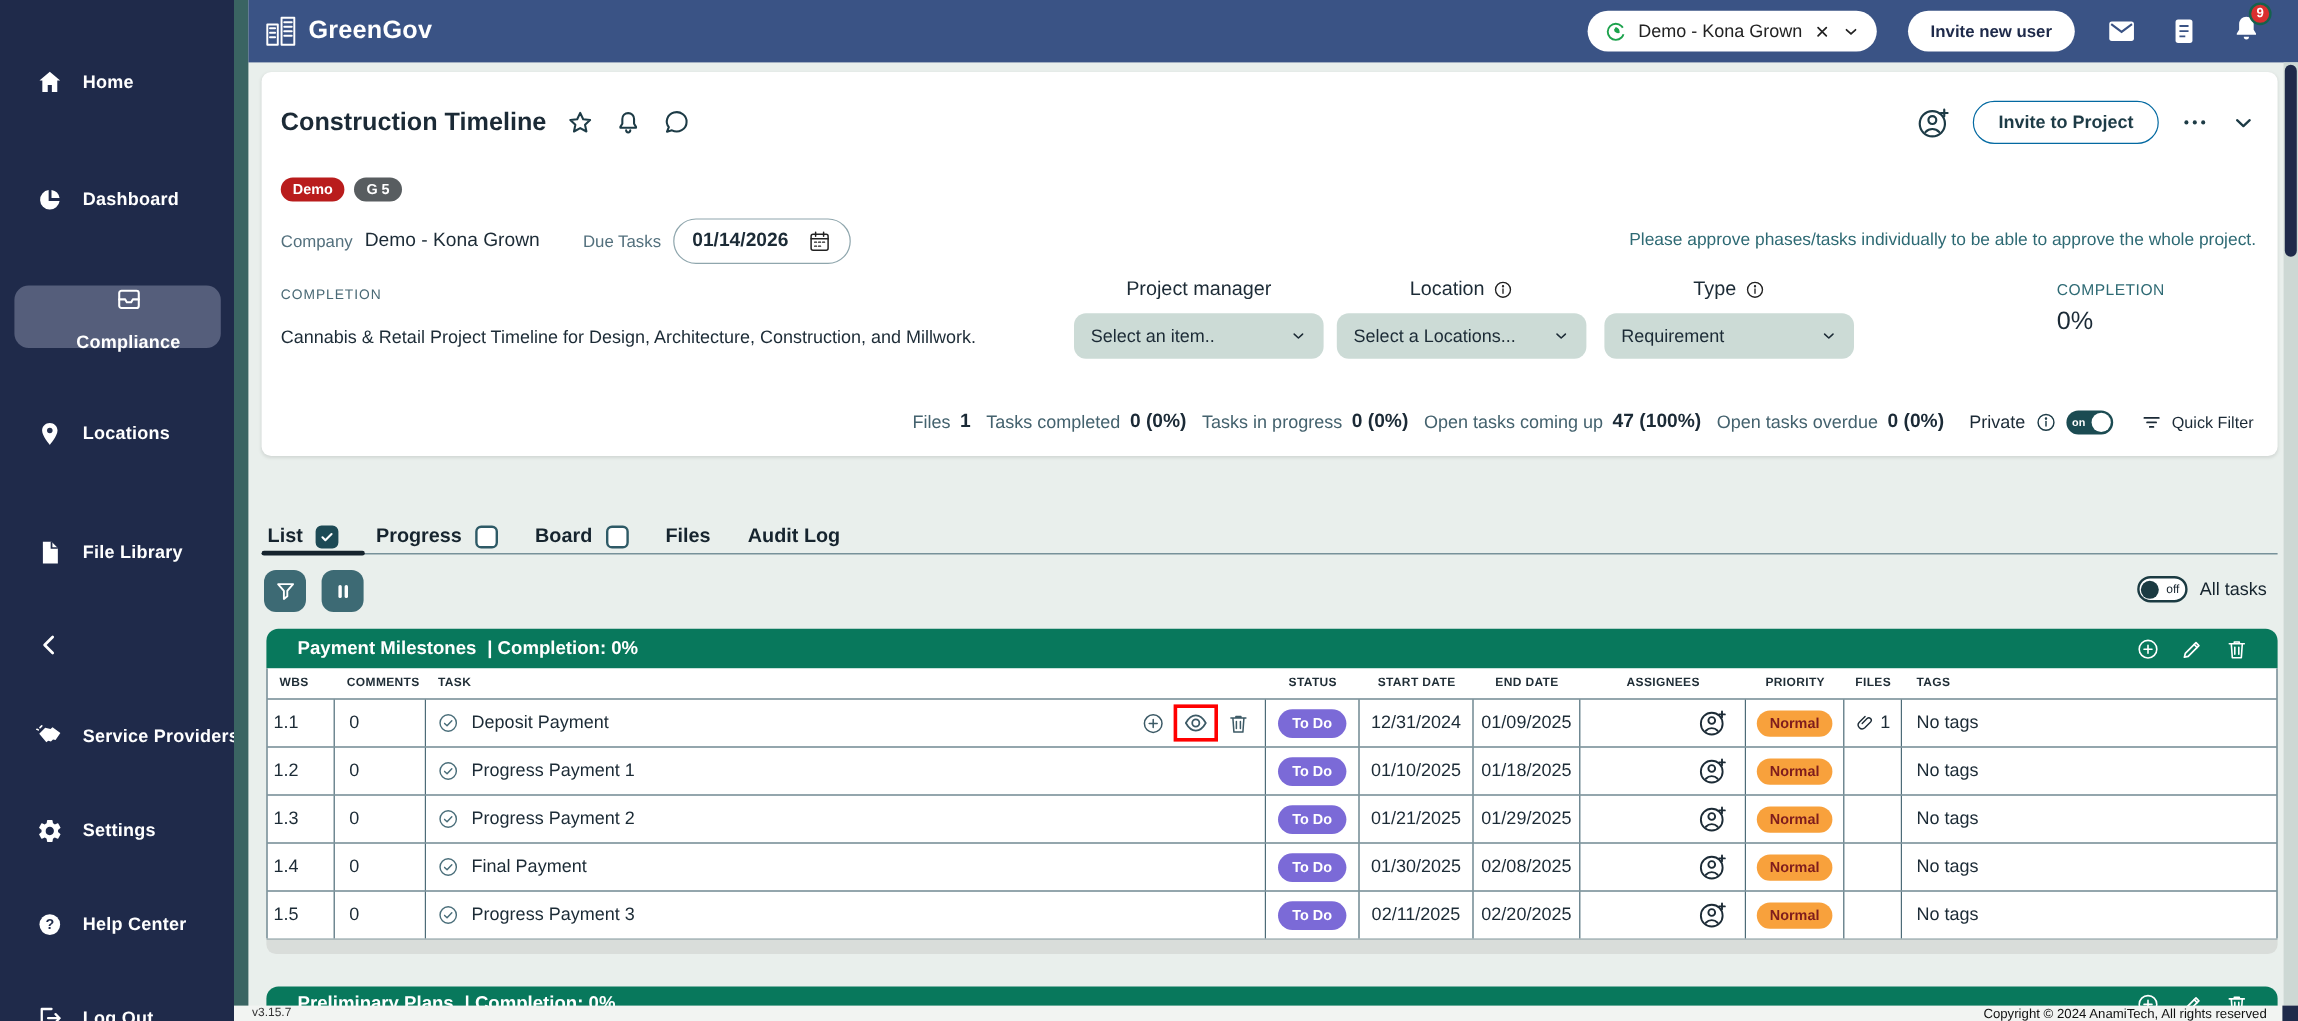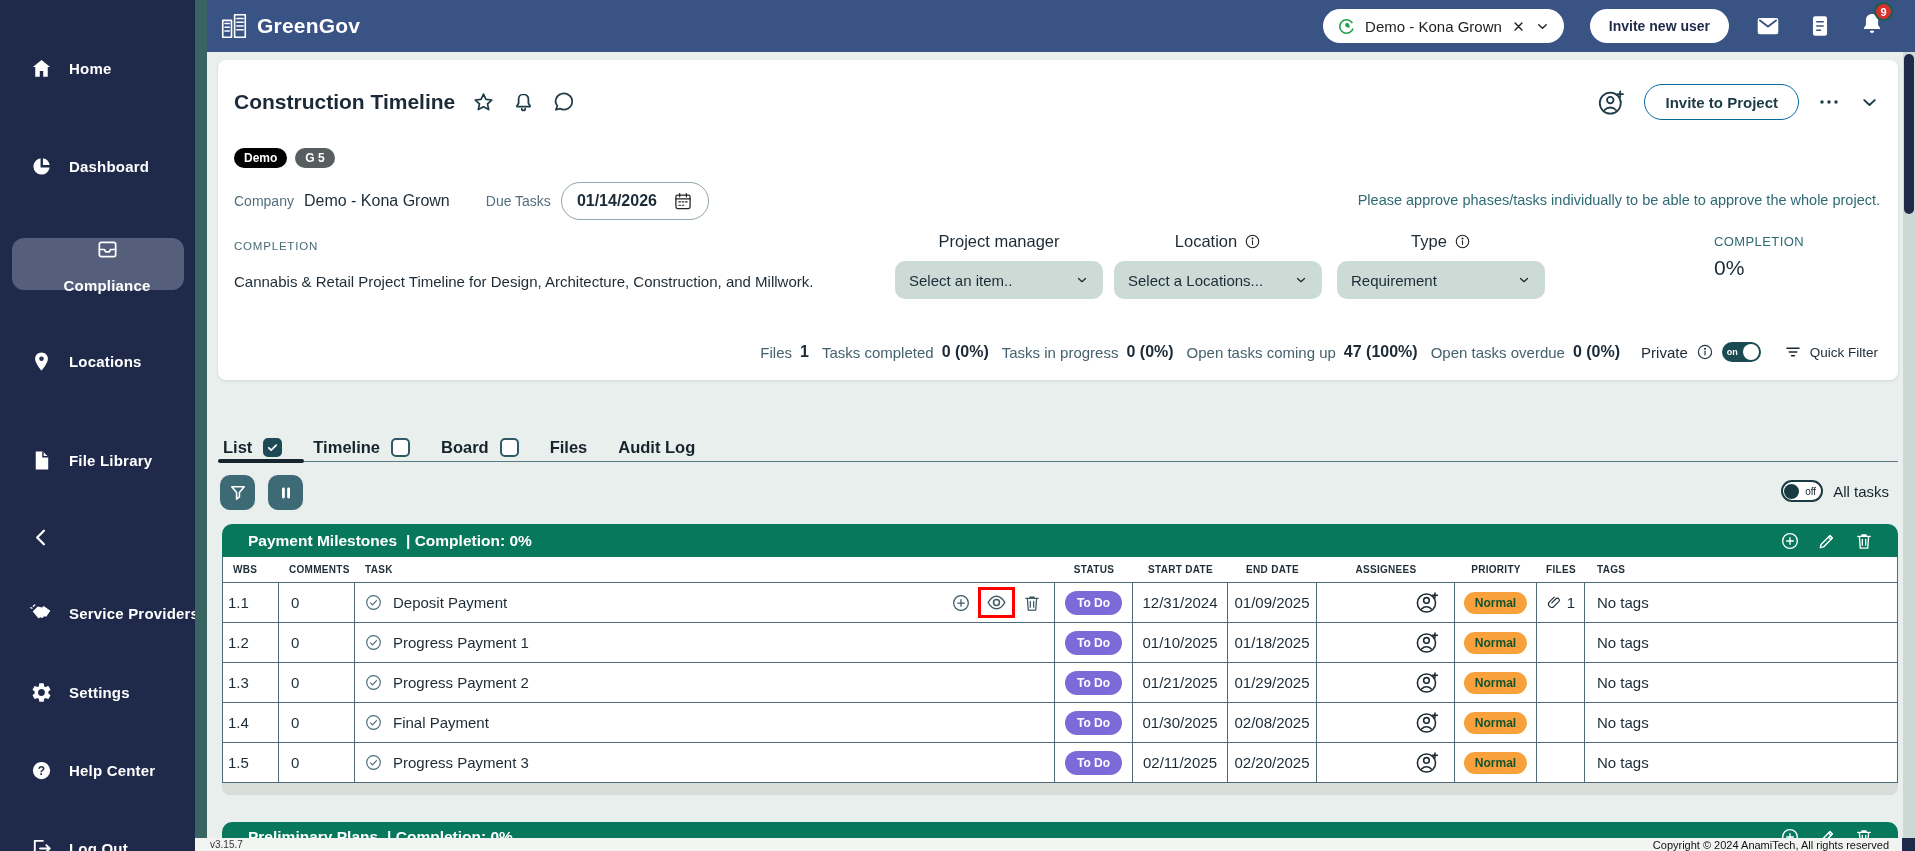--- a/index.html
+++ b/index.html
@@ -37,21 +37,21 @@
   .title-row h1 { font-size:21px; font-weight:700; color:#1b2a36; white-space:nowrap; }
   .title-row svg { width:23px; height:23px; cursor:pointer; }
   .hdr-actions { position:absolute; right:18px; top:24px; display:flex; align-items:center; gap:18px; color:#1d3b46; }
   .hdr-actions .pa { width:29px; height:29px; cursor:pointer; }
   .invite-proj-btn { height:36px; border:1px solid #0369a1; background:#fff; border-radius:18px; padding:0 20px; font-family:inherit; font-size:15px; font-weight:700; color:#1d3b46; cursor:pointer; white-space:nowrap; }
   .hdr-actions .more { width:24px; height:24px; cursor:pointer; }
   .hdr-actions .chev { width:21px; height:21px; cursor:pointer; }
 
   .badges { position:absolute; left:16px; top:88px; display:flex; gap:8px; }
   .bdg { height:20px; border-radius:10px; padding:0 10px; color:#fff; font-size:12px; font-weight:700; display:flex; align-items:center; }
-  .bdg.demo { background:#000000; }
+  .bdg.demo { background:#b91c1c; }
   .bdg.g5 { background:#585d60; }
 
   .company-row { position:absolute; left:16px; top:122px; height:38px; display:flex; align-items:center; gap:10px; }
   .mut { font-size:14px; color:#53707d; }
   .val { font-size:16px; color:#1c2b36; }
   .duedate-gap { width:16px; }
   .date-input { height:38px; border:1px solid #8fa6ad; border-radius:19px; display:flex; align-items:center; gap:16px; padding:0 15px; cursor:pointer; background:#fff; }
   .date-input .dv { font-size:16px; font-weight:700; color:#1c2b36; }
   .date-input svg { width:20px; height:20px; color:#222; }
 
@@ -127,21 +127,21 @@
   .cell-com { padding-left:12px; }
   .cell-task { padding-left:9px; gap:10px; }
   .cell-task .ckc { width:19px; height:19px; color:#4a6e7a; flex:0 0 auto; }
   .cell-task .tname { white-space:nowrap; }
   .row-actions { margin-left:auto; margin-right:12px; display:flex; align-items:center; gap:7px; color:#3c5a66; }
   .row-actions svg { width:20px; height:20px; cursor:pointer; }
   .red-box { border:3px solid #ff0000; padding:2px 5px; display:flex; align-items:center; justify-content:center; }
   .red-box svg { width:21px; height:21px; }
   .cell-ctr { justify-content:center; }
   .pill-status { background:#7b6ad7; color:#fff; font-size:12px; font-weight:700; border-radius:12px; padding:5px 12px; white-space:nowrap; }
-  .pill-priority { background:#f8a13c; color:#14532d; font-size:12px; font-weight:700; border-radius:11px; padding:4px 11px; white-space:nowrap; }
+  .pill-priority { background:#f8a13c; color:#7f1d1d; font-size:12px; font-weight:700; border-radius:11px; padding:4px 11px; white-space:nowrap; }
   .date-green { color:#0c7a52; }
   .cell-assign { justify-content:flex-end; padding-right:14px; color:#2e5a66; }
   .cell-assign svg { width:25px; height:25px; cursor:pointer; }
   .cell-files { justify-content:center; gap:4px; color:#1c2b36; }
   .cell-files svg { width:17px; height:17px; }
   .cell-tags { padding-left:12px; }
   .tbl-foot { height:13px; background:#d9ddda; border-radius:0 0 8px 8px; border-top:1px solid #4e6c78; }
 
   .section2 { position:absolute; left:15px; top:770px; width:1676px; height:29px; }
   .section2 .green-bar { height:29px; border-radius:10px 10px 0 0; }
@@ -424,21 +424,21 @@
     <div class="tabs-row">
       <div class="tab active">
         <span class="tl">List</span>
         <span class="cb checked">
             <svg viewBox="0 0 24 24">
               <path d="m5 12.5 4.5 4.5L19 7.5" stroke="#fff" stroke-width="3.2" fill="none" stroke-linecap="round" stroke-linejoin="round"></path>
             </svg>
           </span>
       </div>
       <div class="tab">
-        <span class="tl">Timeline</span>
+        <span class="tl">Progress</span>
         <span class="cb"></span>
       </div>
       <div class="tab">
         <span class="tl">Board</span>
         <span class="cb"></span>
       </div>
       <div class="tab">
         <span class="tl">Files</span>
       </div>
       <div class="tab">

